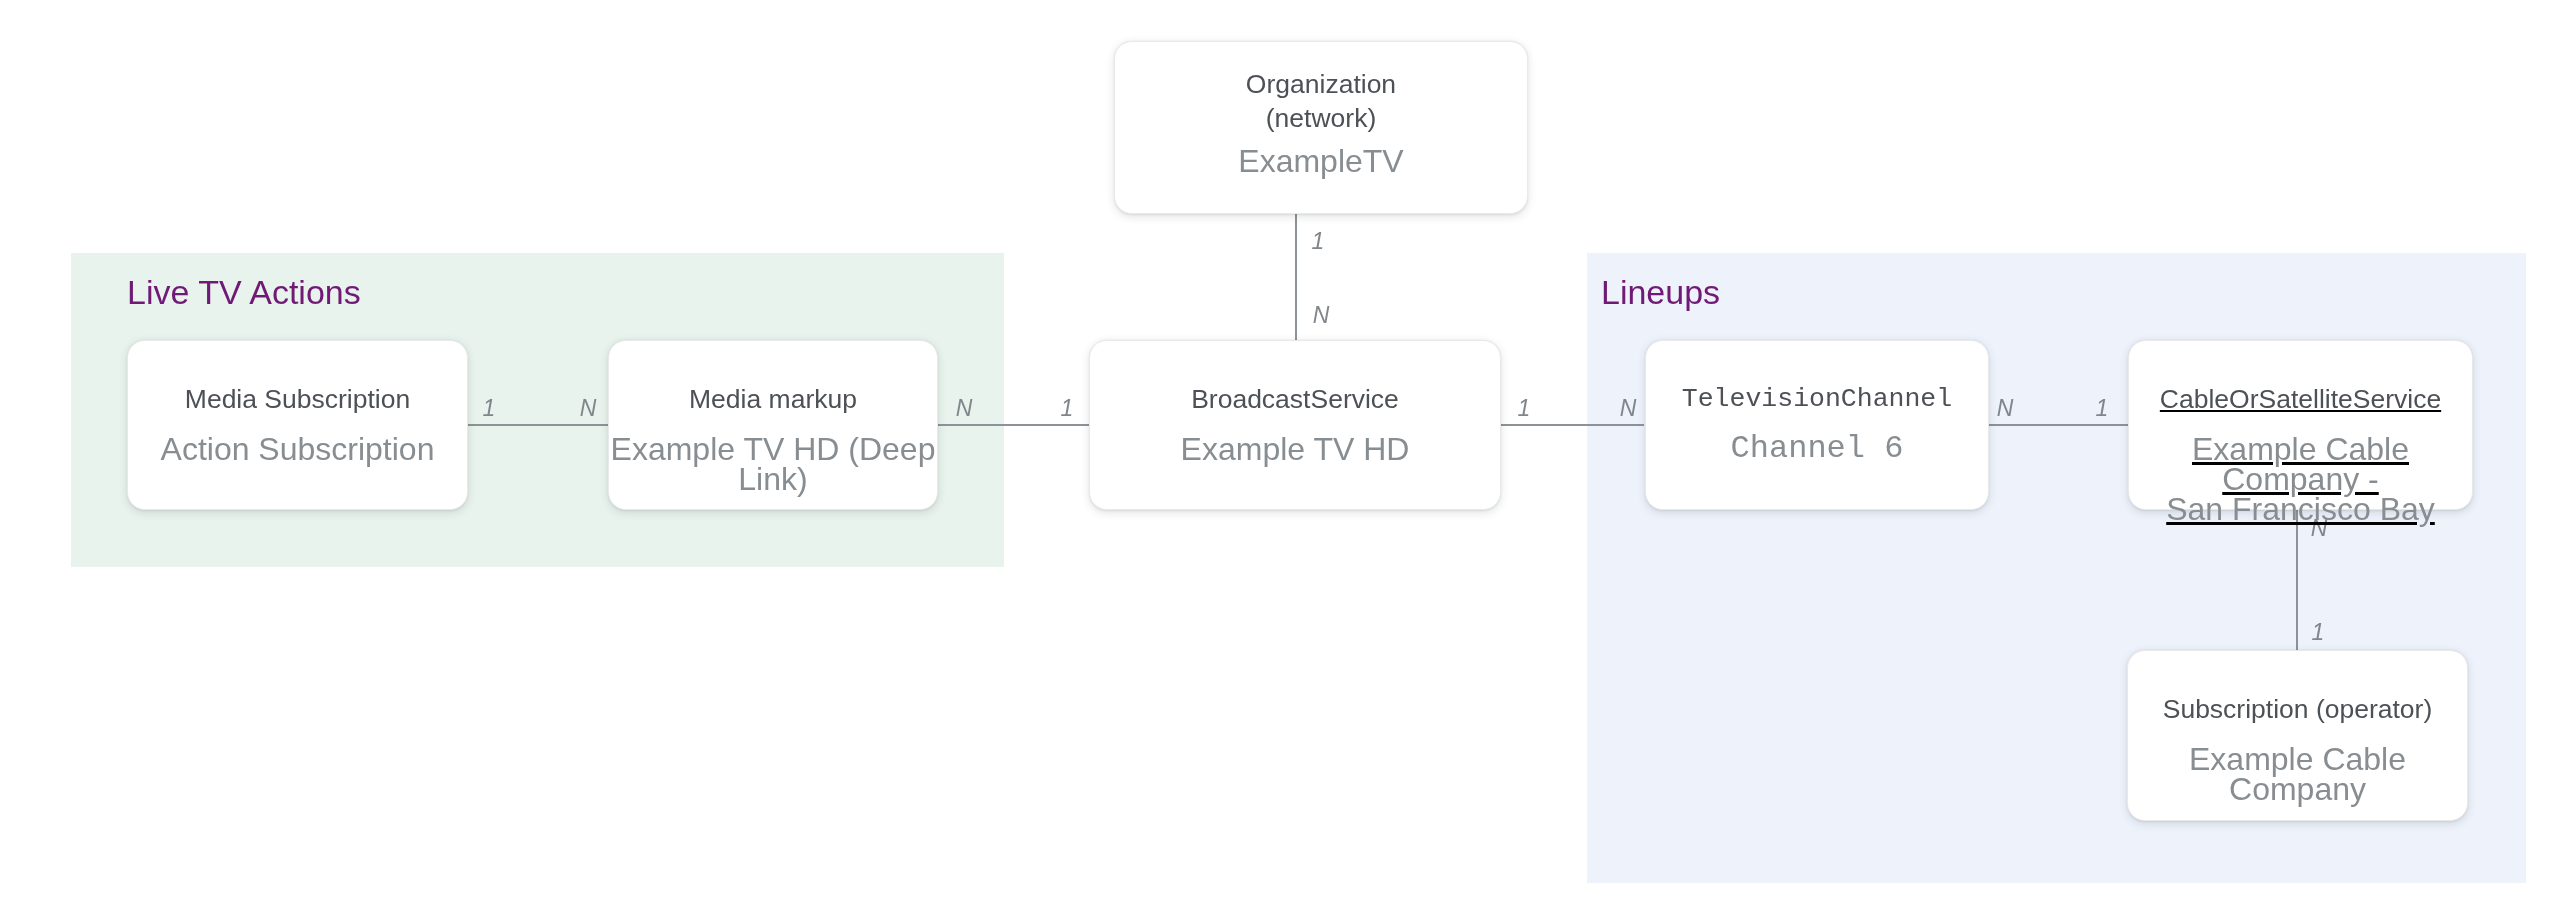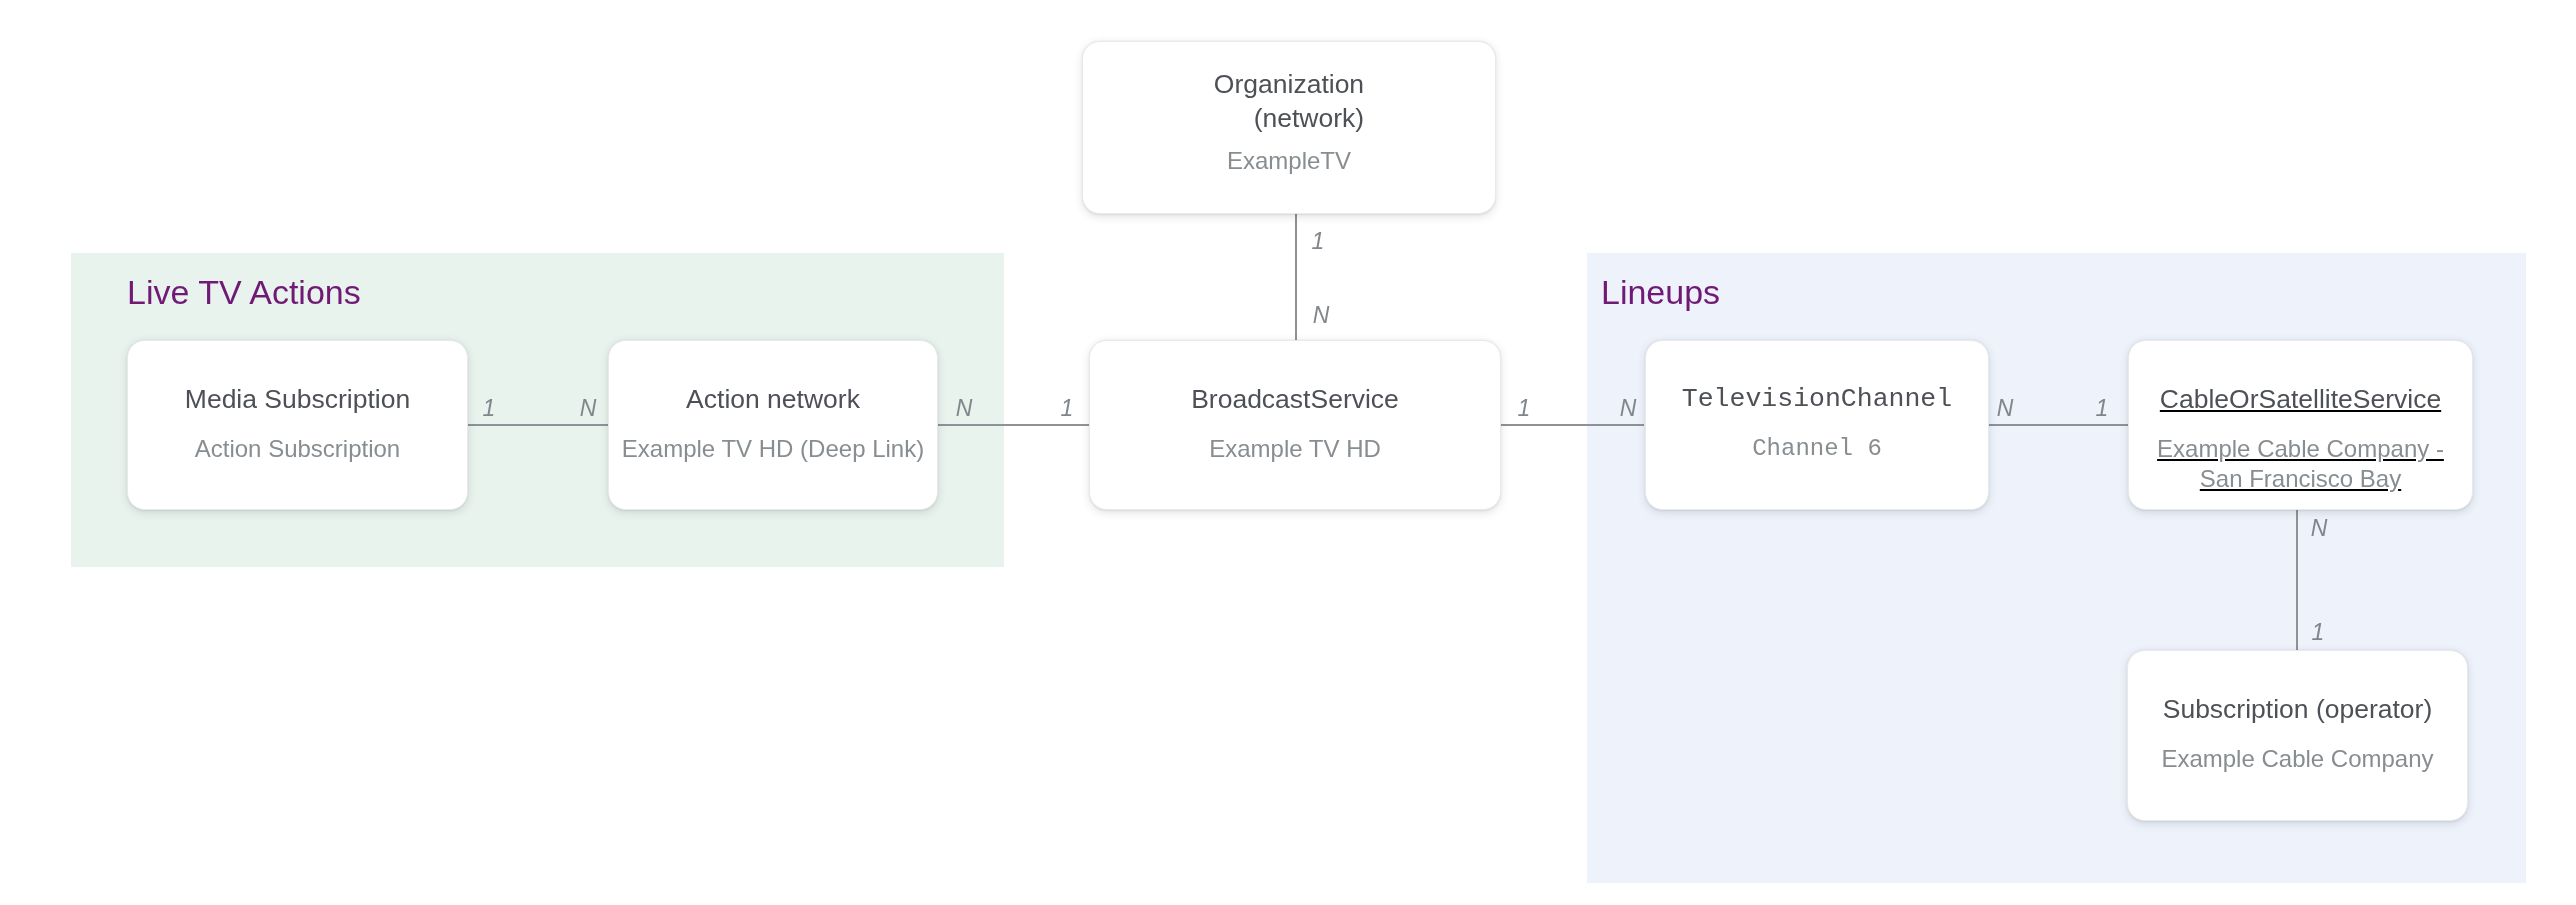--- a/index.html
+++ b/index.html
@@ -29,21 +29,21 @@
     text-align:center;
     padding-top:41px;
     box-sizing:border-box;
   }
   .node.pt-sm{padding-top:25px;}
   .node-title{
     font-size:26.5px;line-height:34px;
     color:#4d5156;white-space:pre-line;
   }
   .node-subtitle{
-    font-size:24px;line-height:30px;
+    font-size:32px;line-height:30px;
     color:#878d91;margin-top:17.7px;white-space:pre-line;
   }
   .node.pt-sm .node-subtitle{margin-top:10.6px;}
   .edge{position:absolute;background:#8d9296;}
   .card-label{
     position:absolute;
     transform:translate(-50%,-50%);
     font-size:23px;font-style:italic;
     color:#80868b;
   }
@@ -77,33 +77,33 @@
 
   <div class="card-label" style="left:1524px;top:408px;">1</div>
   <div class="card-label" style="left:1628px;top:408px;">N</div>
 
   <div class="card-label" style="left:2005px;top:408px;">N</div>
   <div class="card-label" style="left:2102px;top:408px;">1</div>
 
   <div class="card-label" style="left:2319px;top:528px;">N</div>
   <div class="card-label" style="left:2318px;top:632px;">1</div>
 
-  <div class="node pt-sm" style="left:1082px;top:41px;width:414px;height:173px;text-align:right;">
+  <div class="node pt-sm" style="left:1114px;top:41px;width:414px;height:173px;">
     <div class="node-title">Organization
 (network)</div>
     <div class="node-subtitle">ExampleTV</div>
   </div>
 
   <div class="node" style="left:127px;top:340px;width:341px;height:170px;">
     <div class="node-title">Media Subscription</div>
     <div class="node-subtitle">Action Subscription</div>
   </div>
 
   <div class="node" style="left:608px;top:340px;width:330px;height:170px;">
-    <div class="node-title">Action network</div>
+    <div class="node-title">Media markup</div>
     <div class="node-subtitle">Example TV HD (Deep Link)</div>
   </div>
 
   <div class="node" style="left:1089px;top:340px;width:412px;height:170px;">
     <div class="node-title">BroadcastService</div>
     <div class="node-subtitle">Example TV HD</div>
   </div>
 
   <div class="node" style="left:1645px;top:340px;width:344px;height:170px;font-family:Liberation Mono, monospace;">
     <div class="node-title">TelevisionChannel</div>

